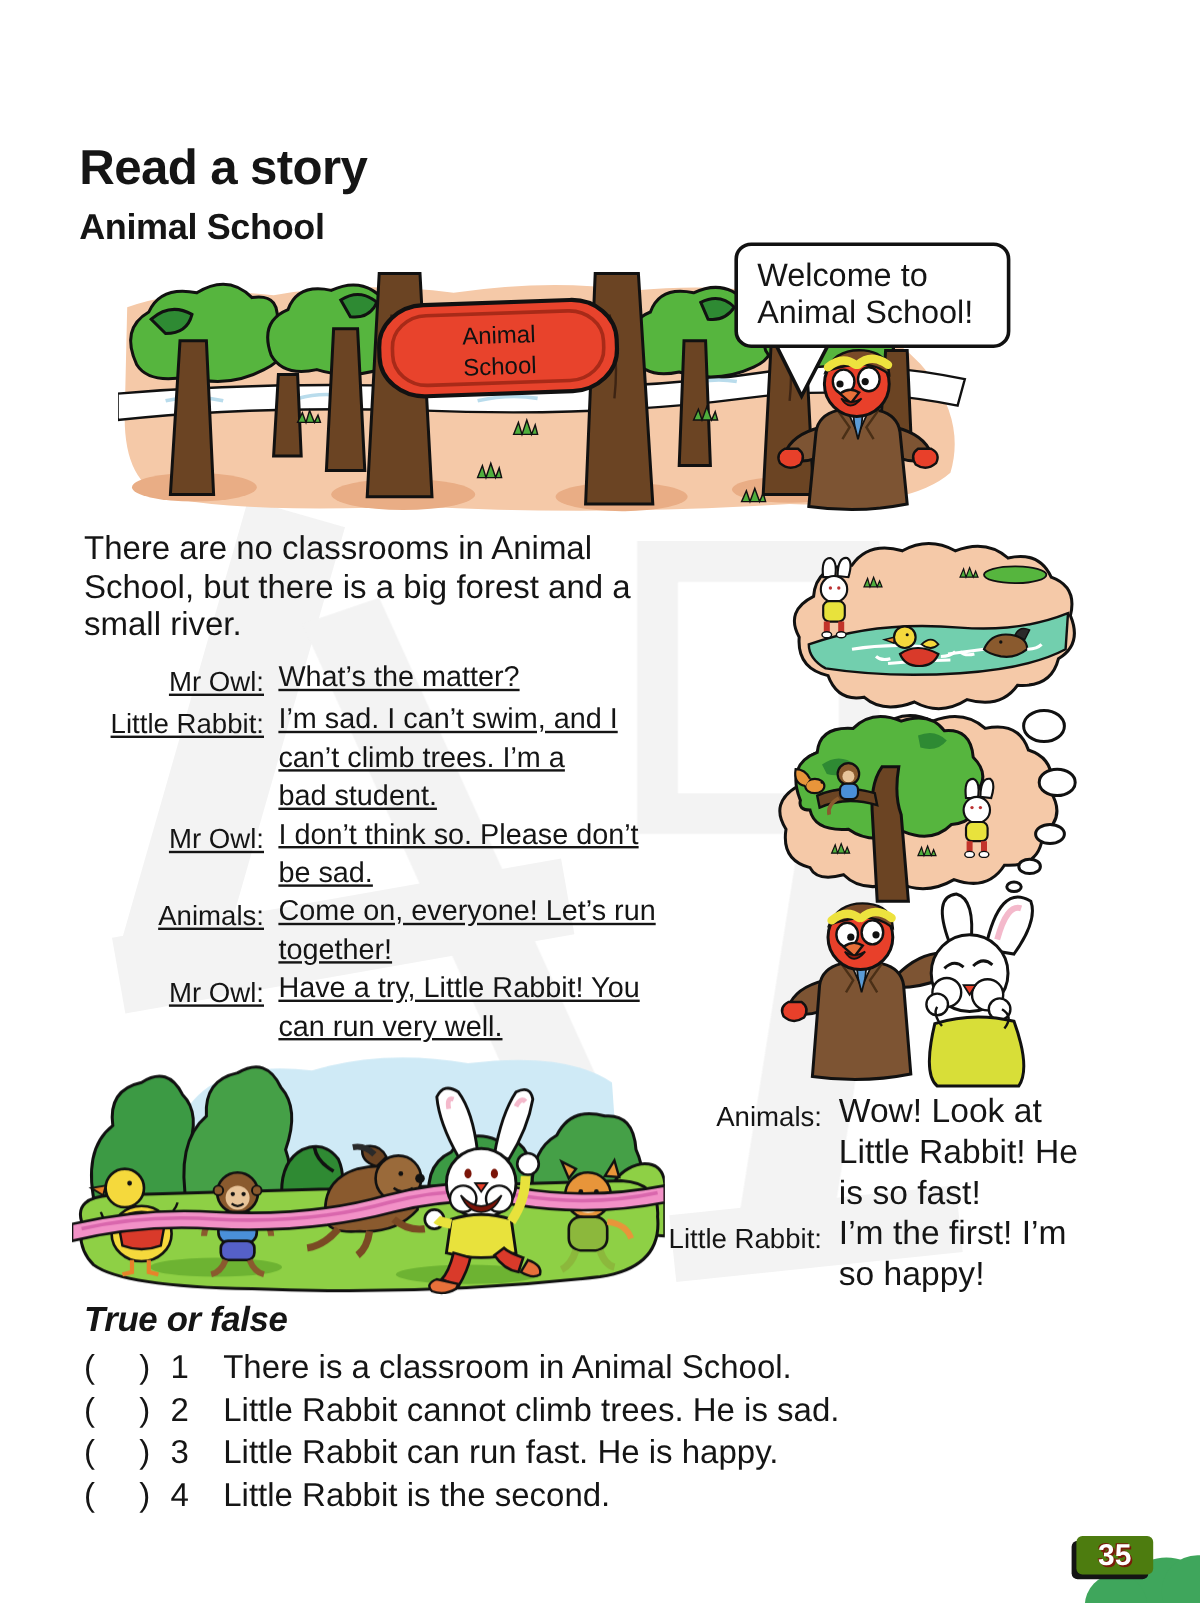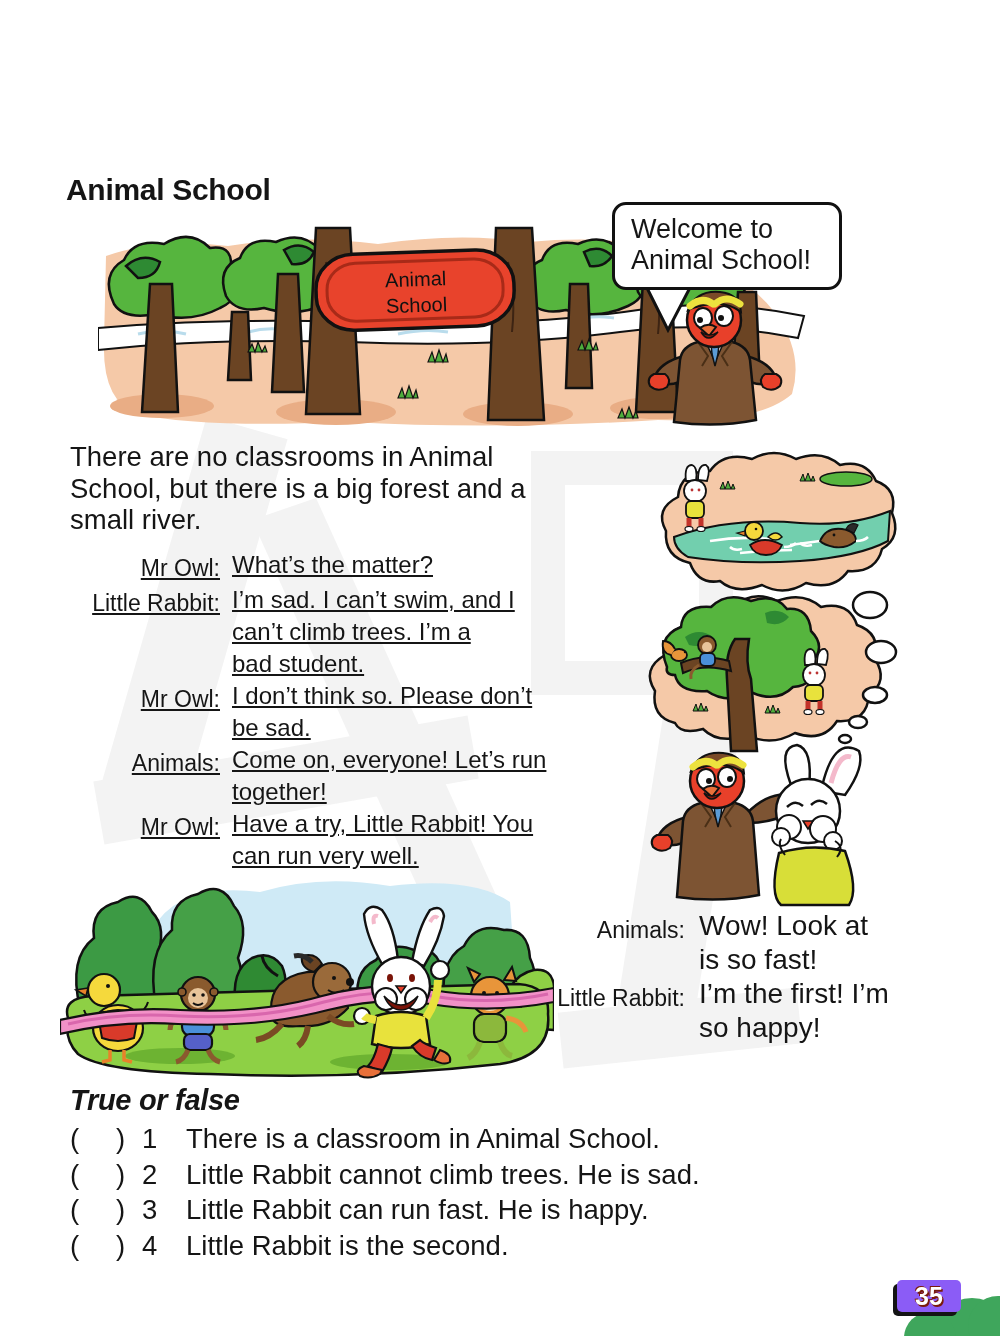--- a/index.html
+++ b/index.html
@@ -32,21 +32,21 @@
   
   .tf-heading{left:70px;top:1084px;font-size:29px;font-weight:800;font-style:italic;letter-spacing:-0.3px;}
   .questions{left:70px;top:1121px;width:800px;}
   .qrow{display:flex;font-size:27.5px;line-height:35.5px;}
   .q-open{width:46px;}
   .q-close{width:26px;}
   .q-num{width:44px;}
   
   .badge{
     left:897px;top:1280px;width:64px;height:32px;z-index:4;
-    background:#8b5cf6;border-radius:5px;box-shadow:-4px 4px 0 #141414;
+    background:#4d7c0f;border-radius:5px;box-shadow:-4px 4px 0 #141414;
     color:#fff;font-size:25px;font-weight:800;text-align:center;line-height:32px;
     text-shadow:1.5px 1.5px 0 #7a1a0a, -1px -1px 0 #7a1a0a;
   }
   svg{display:block;}
   svg text{font-family:"Liberation Sans", sans-serif;}
 </style>
 </head>
 <body>
 
 <div id="page">
@@ -55,20 +55,21 @@
     <g fill="#f0f0f0" opacity="0.8">
       <rect x="150" y="420" width="84" height="400" transform="rotate(16 192 620)"></rect>
       <polygon points="252,520 316,498 530,970 466,994"></polygon>
       <rect x="548" y="468" width="168" height="210" fill="none" stroke="#f0f0f0" stroke-width="34"></rect>
       <rect x="96" y="748" width="380" height="64" transform="rotate(-10 286 780)"></rect>
       <rect x="640" y="700" width="78" height="330" transform="rotate(9 679 865)"></rect>
       <rect x="560" y="1000" width="240" height="56" transform="rotate(-6 680 1028)"></rect>
     </g>
   </svg>
 
+  <div class="abs title">Read a story</div>
   <div class="abs subtitle">Animal School</div>
 
   <svg class="abs" style="left:98px;top:222px;z-index:1;" width="742" height="208" viewBox="0 0 742 208">
 
     <path d="M8,34 Q60,16 130,24 Q200,12 280,22 Q360,10 430,20 Q520,12 575,30 Q645,48 678,92 Q706,132 694,172 Q660,202 560,198 Q400,208 250,200 Q100,206 40,192 Q4,180 6,120 Z" fill="#f5c9a8"></path>
     <ellipse cx="64" cy="184" rx="52" ry="12" fill="#e9ad85"></ellipse>
     <ellipse cx="238" cy="190" rx="60" ry="13" fill="#e9ad85"></ellipse>
     <ellipse cx="420" cy="192" rx="55" ry="12" fill="#e9ad85"></ellipse>
     <ellipse cx="560" cy="186" rx="48" ry="11" fill="#e9ad85"></ellipse>
 
@@ -397,20 +398,21 @@
       <path d="M304,200 q-10,4 -4,10 q10,4 20,-2 l2,-4 z" fill="#e8703a" stroke="#111" stroke-width="2"></path>
       <path d="M374,194 q10,6 16,2 q2,-8 -10,-12 z" fill="#e8703a" stroke="#111" stroke-width="2"></path>
     </g>
   </svg>
 
   <div class="abs dialogue2">
     <div class="drow">
       <div class="dlabel">Animals:</div>
       <div>
         <div class="dline">Wow! Look at</div>
+        <div class="dline">Little Rabbit! He</div>
         <div class="dline">is so fast!</div>
       </div>
     </div>
     <div class="drow">
       <div class="dlabel">Little Rabbit:</div>
       <div>
         <div class="dline">I’m the first! I’m</div>
         <div class="dline">so happy!</div>
       </div>
     </div>

